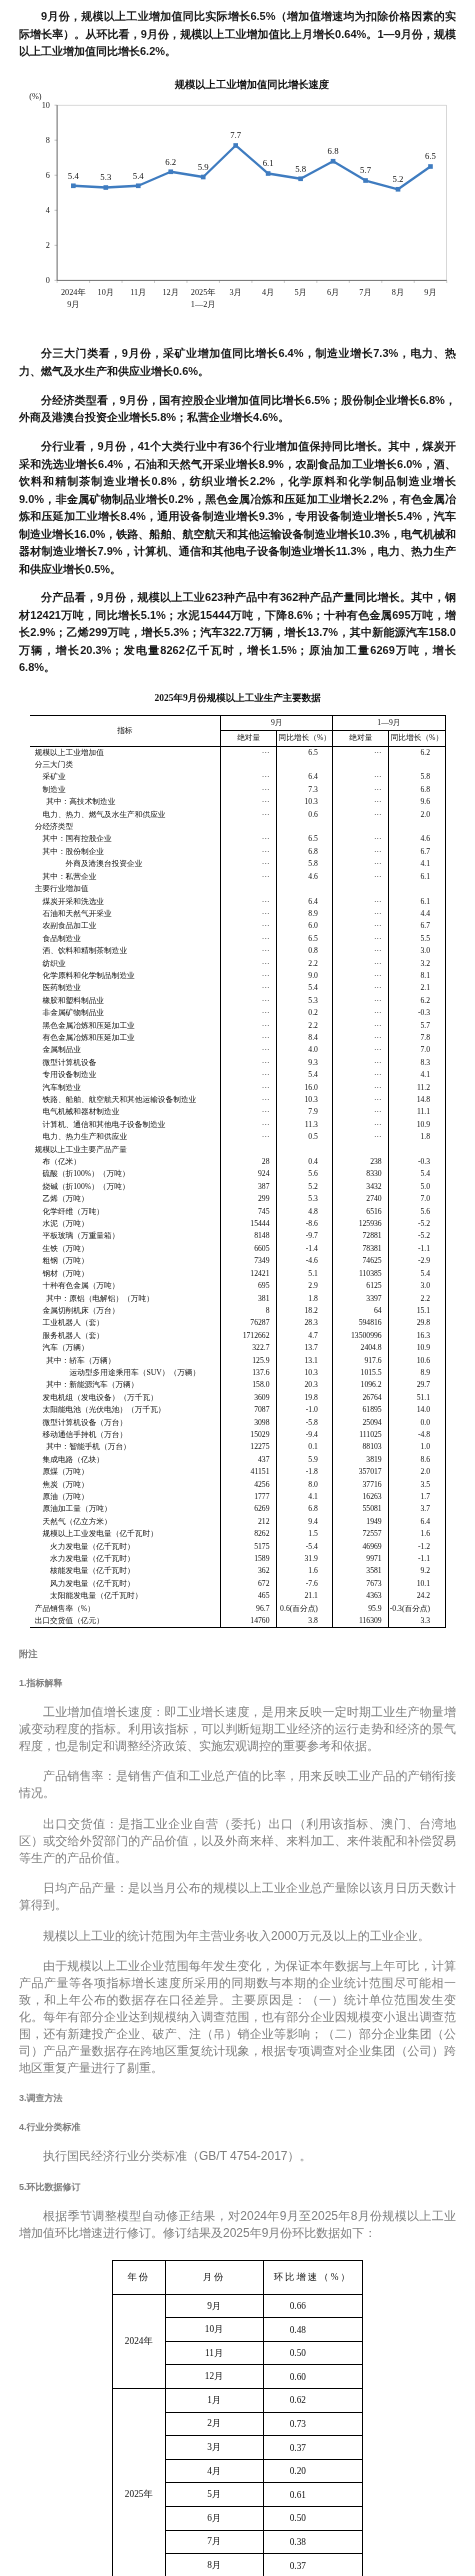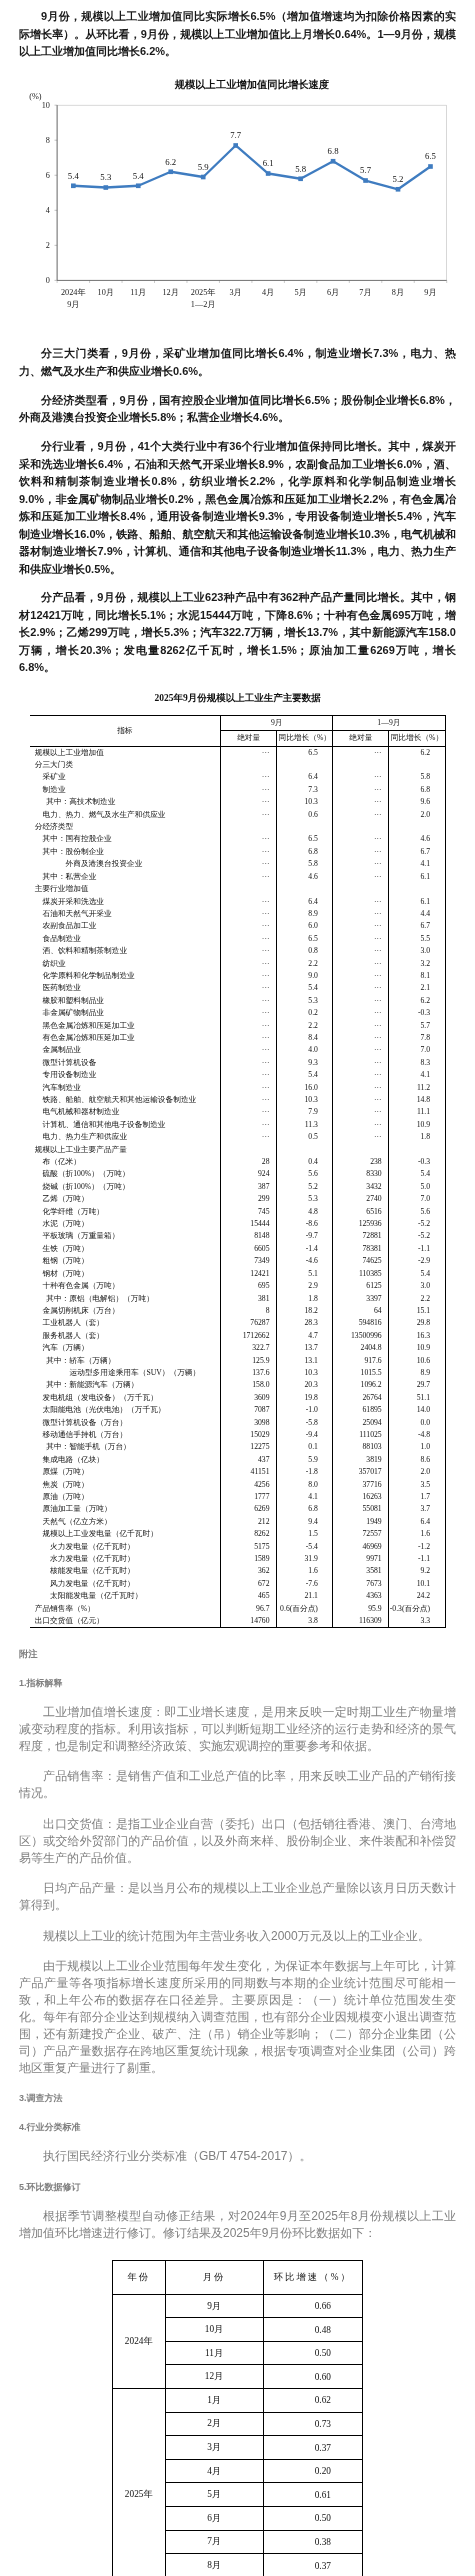--- a/index.html
+++ b/index.html
@@ -26,21 +26,21 @@
   
   .notes{margin-top:19.6px;color:#808080;}
   .note-title{font-size:9.3px;font-weight:bold;margin:0 0 15.5px 0;}
   .note-h{font-size:9px;font-weight:bold;margin:15.5px 0 14.4px 0;}
   .note-p{font-size:12px;line-height:17px;text-indent:2em;margin:13.4px 0;text-align:justify;}
   
   table.rev-table{width:251px;margin:17.5px auto 0 auto;border-collapse:collapse;font-family:"Liberation Serif",serif;font-size:9.3px;color:#111;border:1.3px solid #000;}
   table.rev-table th{border:1px solid #000;font-weight:normal;height:31px;text-align:center;letter-spacing:2.1px;}
   table.rev-table td{border:0.5px solid #000;height:20.6px;}
   table.rev-table td.month{text-align:center;}
-  table.rev-table td.rate{text-align:right;padding-right:31px;}
+  table.rev-table td.rate{text-align:center;padding-right:31px;}
   table.rev-table td.year{border:1px solid #000;text-align:center;vertical-align:middle;}
   table.rev-table tr.gstart td{border-top:1px solid #000;}
 </style>
 </head>
 <body>
 
 <div class="doc">
 
   <p class="para">9月份，规模以上工业增加值同比实际增长6.5%（增加值增速均为扣除价格因素的实际增长率）。从环比看，9月份，规模以上工业增加值比上月增长0.64%。1—9月份，规模以上工业增加值同比增长6.2%。</p>
 
@@ -646,21 +646,21 @@
         </tr>
       </tbody>
   </table>
 
   <div class="notes">
     <p class="note-title">附注</p>
     <div id="notes-content">
         <p class="note-h">1.指标解释</p>
         <p class="note-p">工业增加值增长速度：即工业增长速度，是用来反映一定时期工业生产物量增减变动程度的指标。利用该指标，可以判断短期工业经济的运行走势和经济的景气程度，也是制定和调整经济政策、实施宏观调控的重要参考和依据。</p>
         <p class="note-p">产品销售率：是销售产值和工业总产值的比率，用来反映工业产品的产销衔接情况。</p>
-        <p class="note-p">出口交货值：是指工业企业自营（委托）出口（包括销往香港、澳门、台湾地区）或交给外贸部门的产品价值，以及外商来样、股份制企业、来件装配和补偿贸易等生产的产品价值。</p>
+        <p class="note-p">出口交货值：是指工业企业自营（委托）出口（利用该指标、澳门、台湾地区）或交给外贸部门的产品价值，以及外商来样、来料加工、来件装配和补偿贸易等生产的产品价值。</p>
         <p class="note-p">日均产品产量：是以当月公布的规模以上工业企业总产量除以该月日历天数计算得到。</p>
         <p class="note-p">规模以上工业的统计范围为年主营业务收入2000万元及以上的工业企业。</p>
         <p class="note-p">由于规模以上工业企业范围每年发生变化，为保证本年数据与上年可比，计算产品产量等各项指标增长速度所采用的同期数与本期的企业统计范围尽可能相一致，和上年公布的数据存在口径差异。主要原因是：（一）统计单位范围发生变化。每年有部分企业达到规模纳入调查范围，也有部分企业因规模变小退出调查范围，还有新建投产企业、破产、注（吊）销企业等影响；（二）部分企业集团（公司）产品产量数据存在跨地区重复统计现象，根据专项调查对企业集团（公司）跨地区重复产量进行了剔重。</p>
         <p class="note-h">3.调查方法</p>
         <p class="note-h">4.行业分类标准</p>
         <p class="note-p">执行国民经济行业分类标准（GB/T 4754-2017）。</p>
         <p class="note-h">5.环比数据修订</p>
         <p class="note-p">根据季节调整模型自动修正结果，对2024年9月至2025年8月份规模以上工业增加值环比增速进行修订。修订结果及2025年9月份环比数据如下：</p>
       </div>
   </div>

